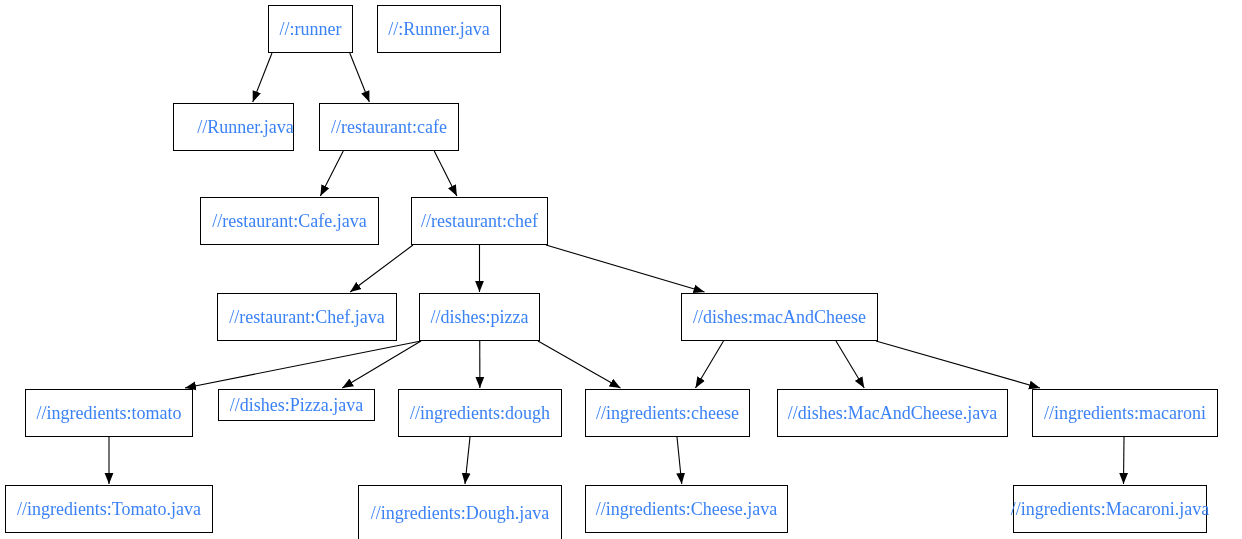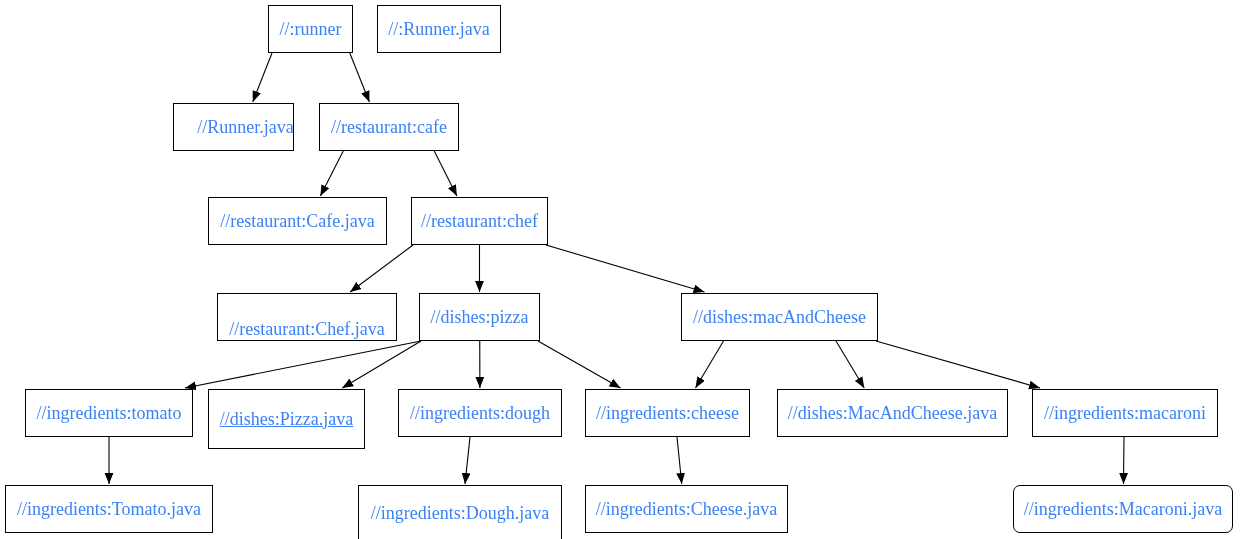--- a/index.html
+++ b/index.html
@@ -82,39 +82,39 @@
       </div>
       <div class="graph-node" style="left: 377px; top: 5px; width: 124px; height: 48px;">
         <span>//:Runner.java</span>
       </div>
       <div class="graph-node" style="left: 173px; top: 103px; width: 121px; height: 48px; padding-left: 24px;">
         <span>//Runner.java</span>
       </div>
       <div class="graph-node" style="left: 319px; top: 103px; width: 140px; height: 48px;">
         <span>//restaurant:cafe</span>
       </div>
-      <div class="graph-node" style="left: 208px; top: 197px; width: 179px; height: 48px;">
+      <div class="graph-node" style="left: 200px; top: 197px; width: 179px; height: 48px;">
         <span>//restaurant:Cafe.java</span>
       </div>
       <div class="graph-node" style="left: 411px; top: 197px; width: 137px; height: 48px;">
         <span>//restaurant:chef</span>
       </div>
-      <div class="graph-node" style="left: 217px; top: 293px; width: 180px; height: 48px; align-items: flex-end;">
+      <div class="graph-node" style="left: 217px; top: 293px; width: 180px; height: 48px;">
         <span>//restaurant:Chef.java</span>
       </div>
       <div class="graph-node" style="left: 681px; top: 293px; width: 197px; height: 48px;">
         <span>//dishes:macAndCheese</span>
       </div>
       <div class="graph-node" style="left: 419px; top: 293px; width: 121px; height: 48px;">
         <span>//dishes:pizza</span>
       </div>
       <div class="graph-node" style="left: 25px; top: 389px; width: 168px; height: 48px;">
         <span>//ingredients:tomato</span>
       </div>
-      <div class="graph-node" style="left: 208px; top: 389px; width: 157px; height: 60px; text-decoration: underline;">
+      <div class="graph-node" style="left: 218px; top: 389px; width: 157px; height: 32px;">
         <span>//dishes:Pizza.java</span>
       </div>
       <div class="graph-node" style="left: 398px; top: 389px; width: 164px; height: 48px;">
         <span>//ingredients:dough</span>
       </div>
       <div class="graph-node" style="left: 585px; top: 389px; width: 165px; height: 48px;">
         <span>//ingredients:cheese</span>
       </div>
       <div class="graph-node" style="left: 777px; top: 389px; width: 231px; height: 48px;">
         <span>//dishes:MacAndCheese.java</span>
@@ -124,17 +124,17 @@
       </div>
       <div class="graph-node" style="left: 5px; top: 485px; width: 208px; height: 48px;">
         <span>//ingredients:Tomato.java</span>
       </div>
       <div class="graph-node" style="left: 358px; top: 485px; width: 204px; height: 56px;">
         <span>//ingredients:Dough.java</span>
       </div>
       <div class="graph-node" style="left: 585px; top: 485px; width: 203px; height: 48px;">
         <span>//ingredients:Cheese.java</span>
       </div>
-      <div class="graph-node" style="left: 1013px; top: 485px; width: 220px; height: 48px; border-radius: 7px;">
+      <div class="graph-node" style="left: 1013px; top: 485px; width: 194px; height: 48px;">
         <span>//ingredients:Macaroni.java</span>
       </div>
     </div>
 </div>
 
 </body></html>

